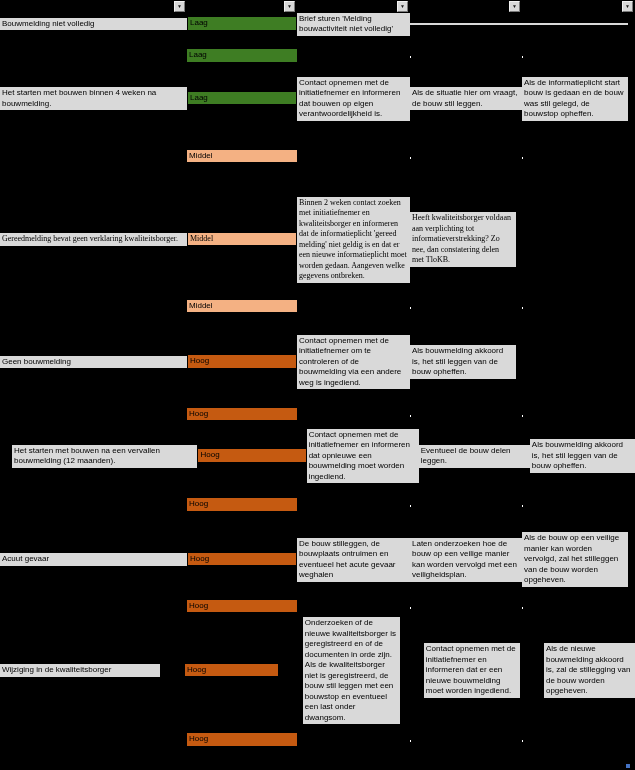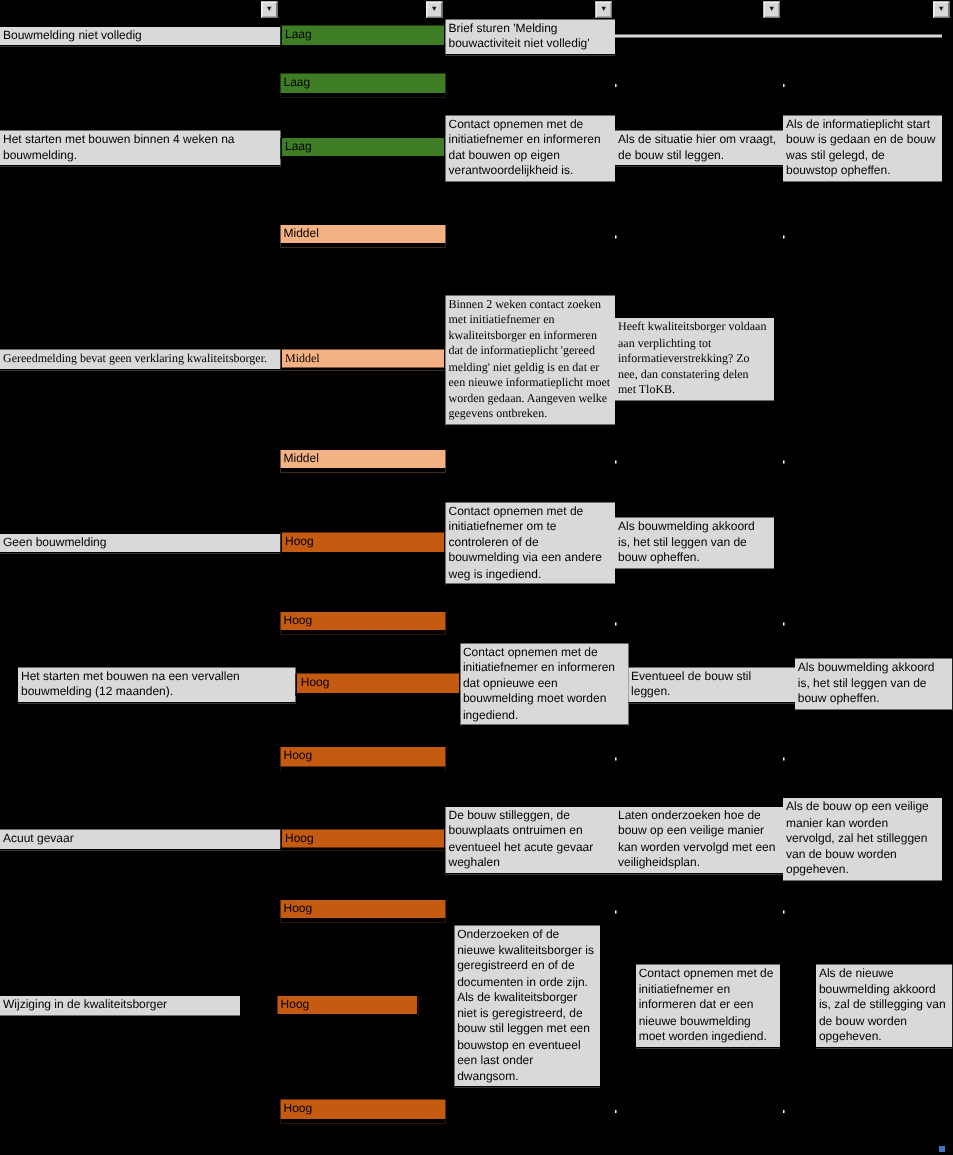--- a/index.html
+++ b/index.html
@@ -119,21 +119,21 @@
         <div class="cell c1"></div>
         <div class="cell c2" style="background: rgb(197, 90, 17);"><span>Hoog</span></div>
         <div class="cell c3"></div>
         <div class="cell c4"></div>
         <div class="cell c5"></div>
       </div>
       <div class="row content" style="height: 41px; margin-left: 12px;">
         <div class="cell c1"><span>Het starten met bouwen na een vervallen bouwmelding (12 maanden).</span></div>
         <div class="cell c2" style="background: rgb(197, 90, 17);"><span>Hoog</span></div>
         <div class="cell c3"><span>Contact opnemen met de initiatiefnemer en informeren dat opnieuwe een bouwmelding moet worden ingediend.</span></div>
-        <div class="cell c4"><span>Eventueel de bouw stil leggen.</span></div>
+        <div class="cell c4"><span>Eventueel de bouw delen leggen.</span></div>
         <div class="cell c5"><span>Als bouwmelding akkoord is, het stil leggen van de bouw opheffen.</span></div>
       </div>
       <div class="row spacer" style="height: 58px;">
         <div class="cell c1"></div>
         <div class="cell c2" style="background: rgb(197, 90, 17);"><span>Hoog</span></div>
         <div class="cell c3"></div>
         <div class="cell c4"></div>
         <div class="cell c5"></div>
       </div>
       <div class="row content" style="height: 50px;">

